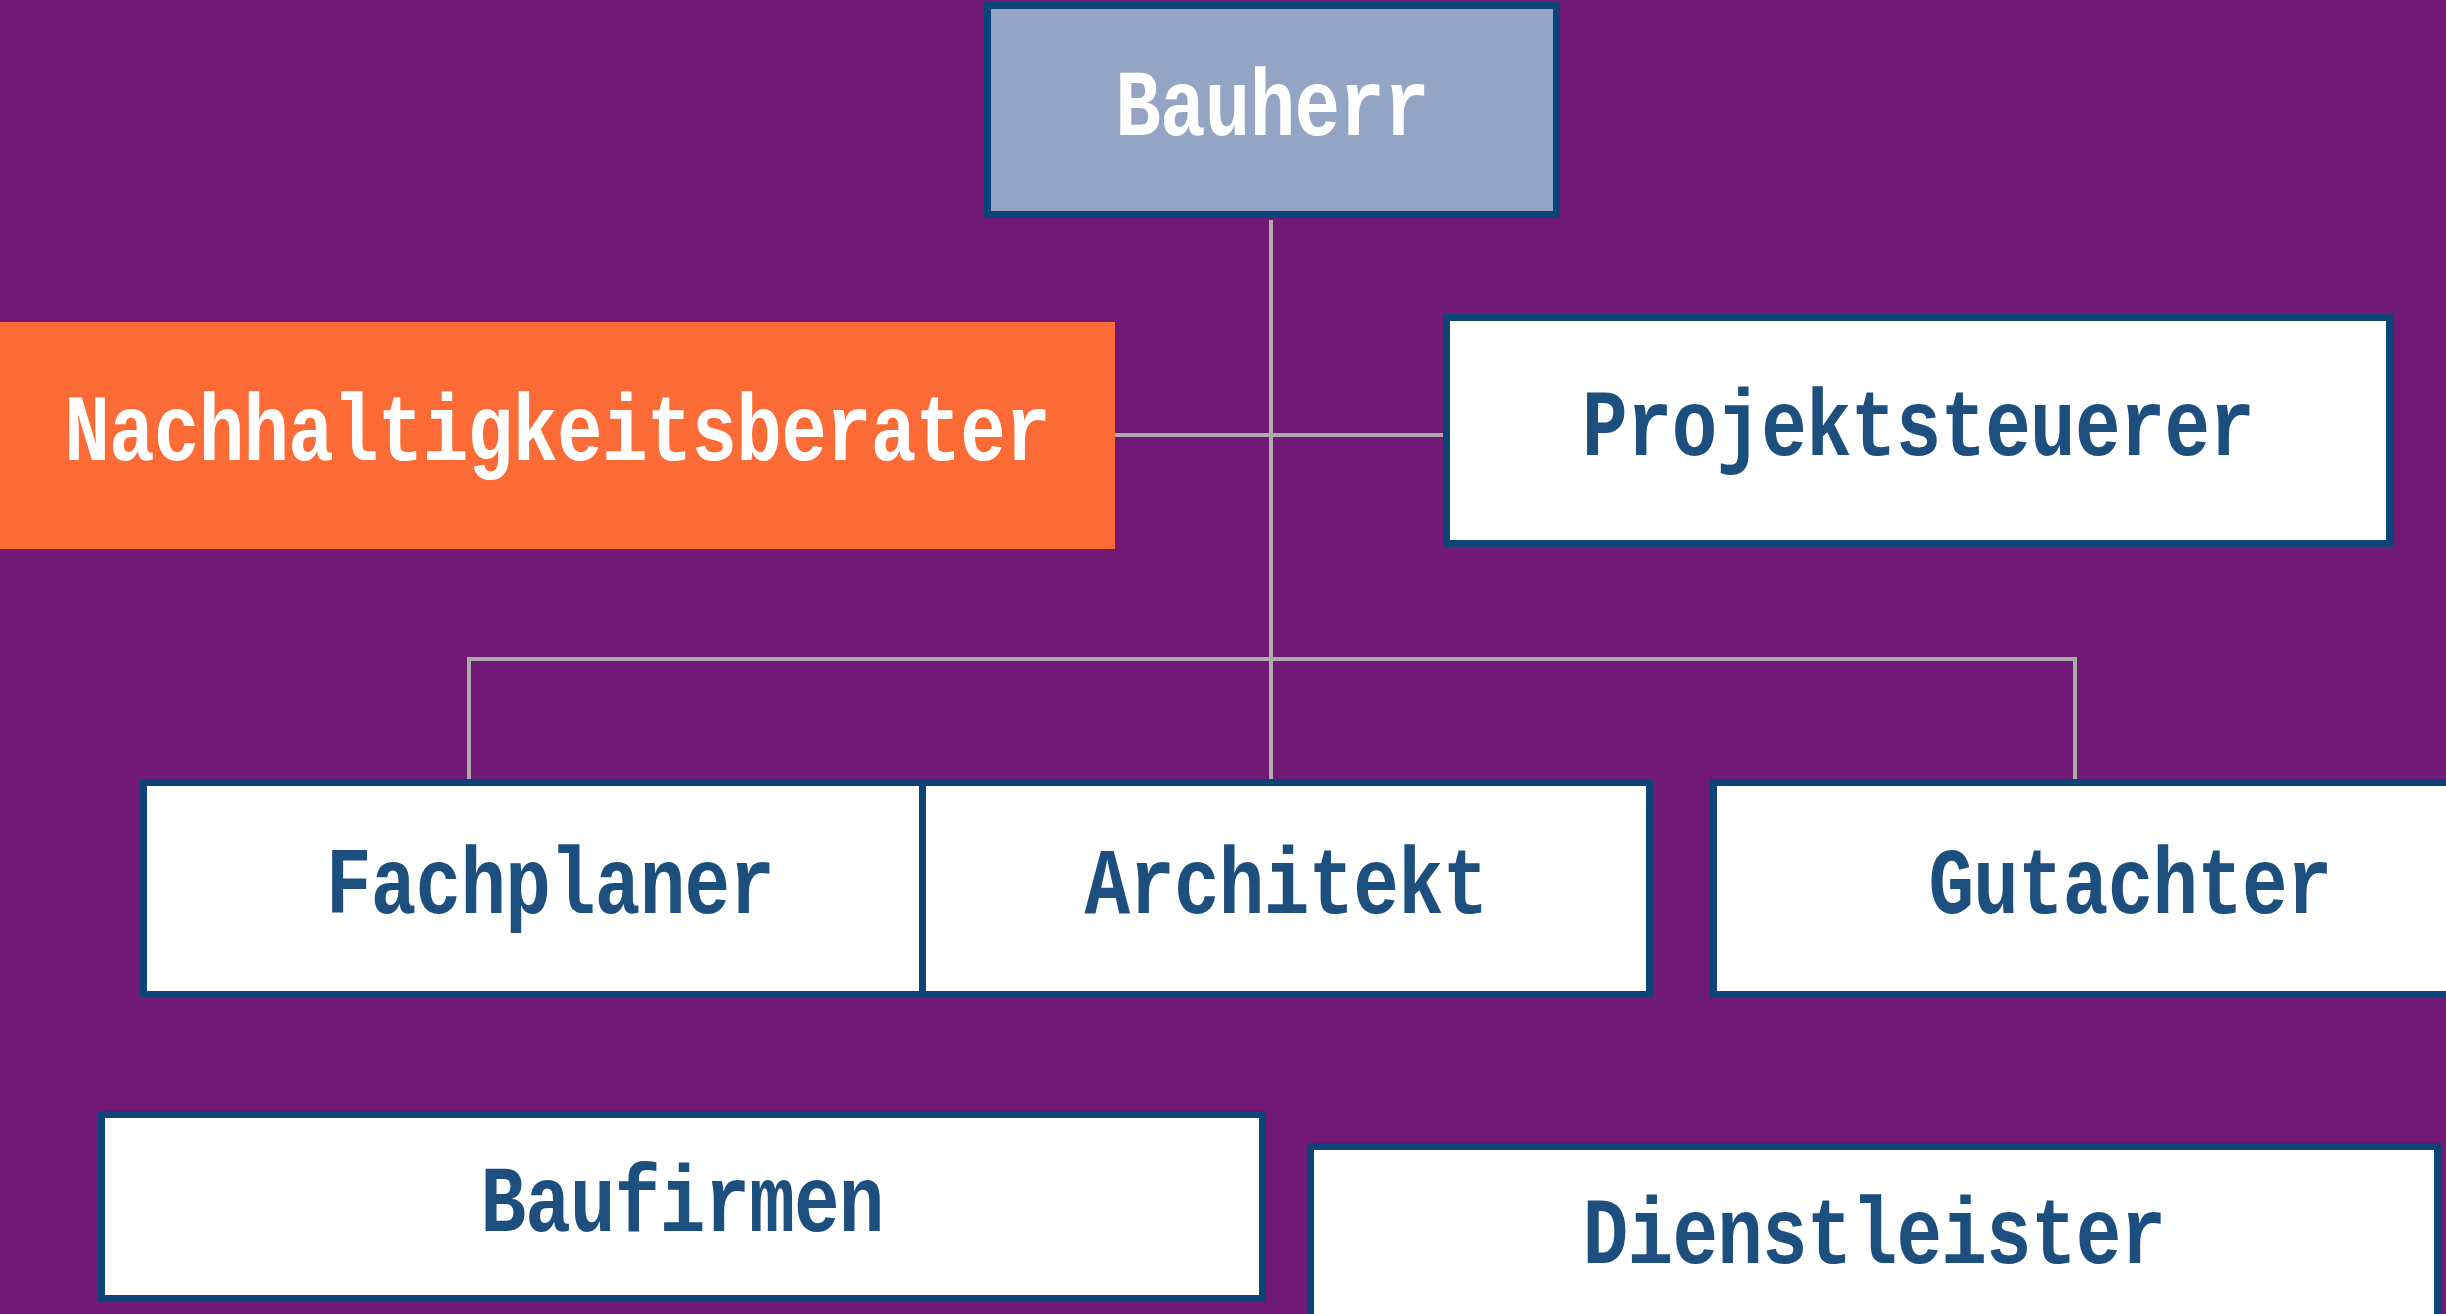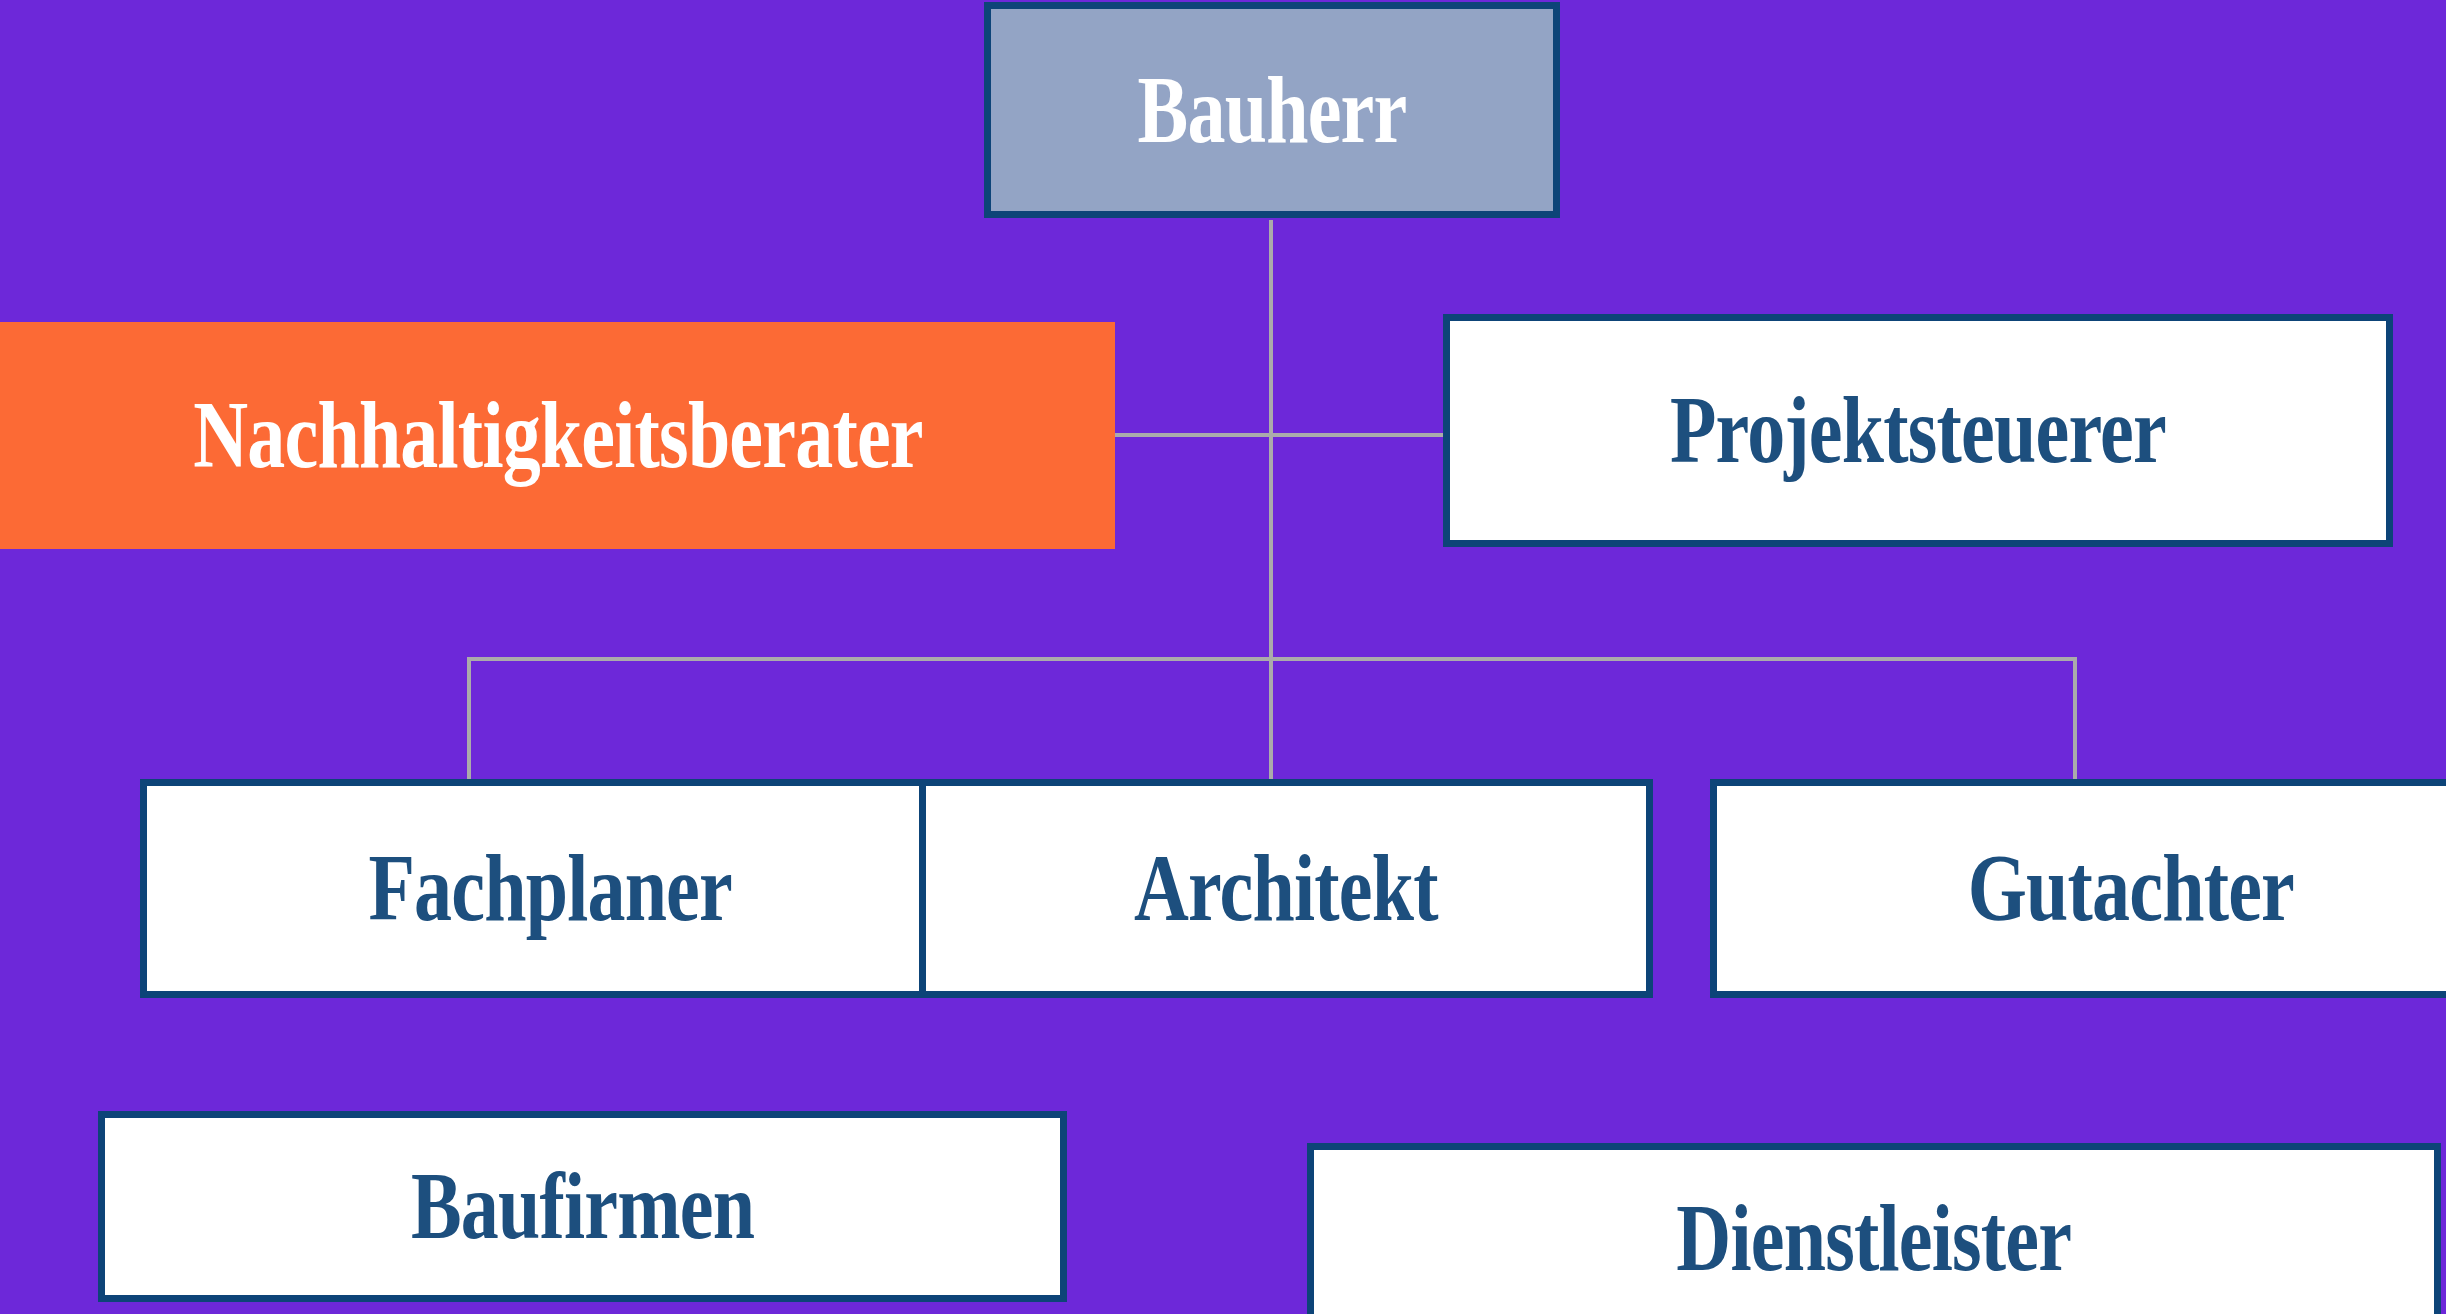--- a/index.html
+++ b/index.html
@@ -4,23 +4,23 @@
 <style>
   html, body {
     margin: 0;
     padding: 0;
     background: #ffffff;
   }
   .canvas {
     position: relative;
     width: 2446px;
     height: 1314px;
-    background: #6d28d9;
+    background: #701a75;
     overflow: hidden;
-    font-family: Liberation Serif, serif;
+    font-family: Liberation Mono, monospace;
   }
   
   .line {
     position: absolute;
     background: #ABABAB;
   }
   .line.h { height: 4px; }
   .line.v { width: 4px; }
 
   
@@ -79,21 +79,21 @@
   </div>
 
   <div class="node" style="left:905px; top:779px; width:734px; height:219px;margin-left:14px;">
     <span class="label">Architekt</span>
   </div>
 
   <div class="node" style="left:1710px; top:779px; width:841px; height:219px;">
     <span class="label">Gutachter</span>
   </div>
 
-  <div class="node" style="left:98px; top:1111px; width:969px; height:191px;">
+  <div class="node" style="left:98px; top:1111px; width:1168px; height:191px;">
     <span class="label">Baufirmen</span>
   </div>
 
   <div class="node" style="left:1307px; top:1111px; width:1134px; height:191px;margin-top:32px;">
     <span class="label">Dienstleister</span>
   </div>
 
 </div>
 
 </body></html>

